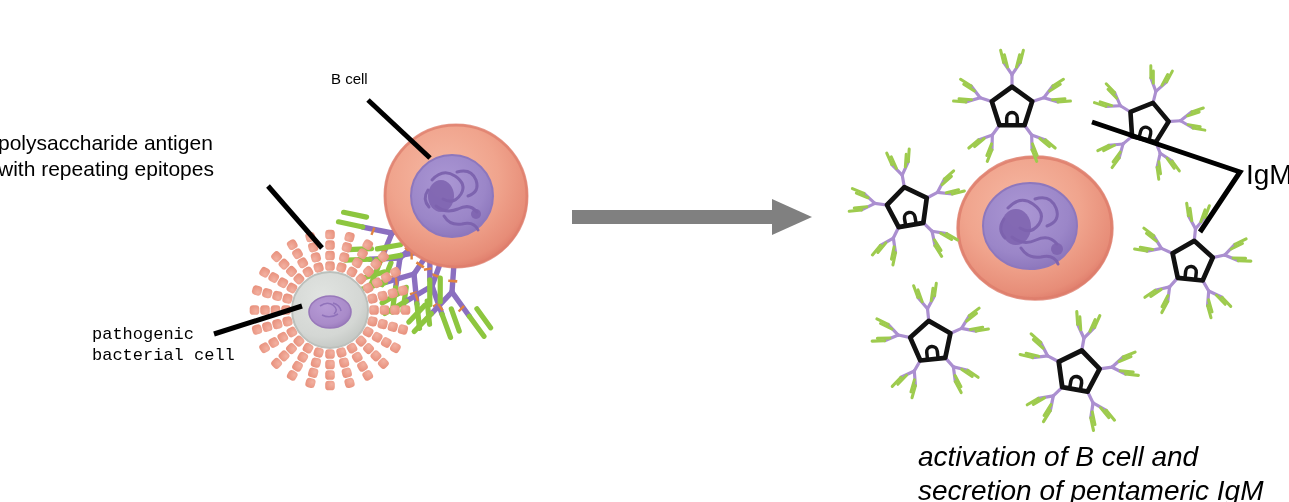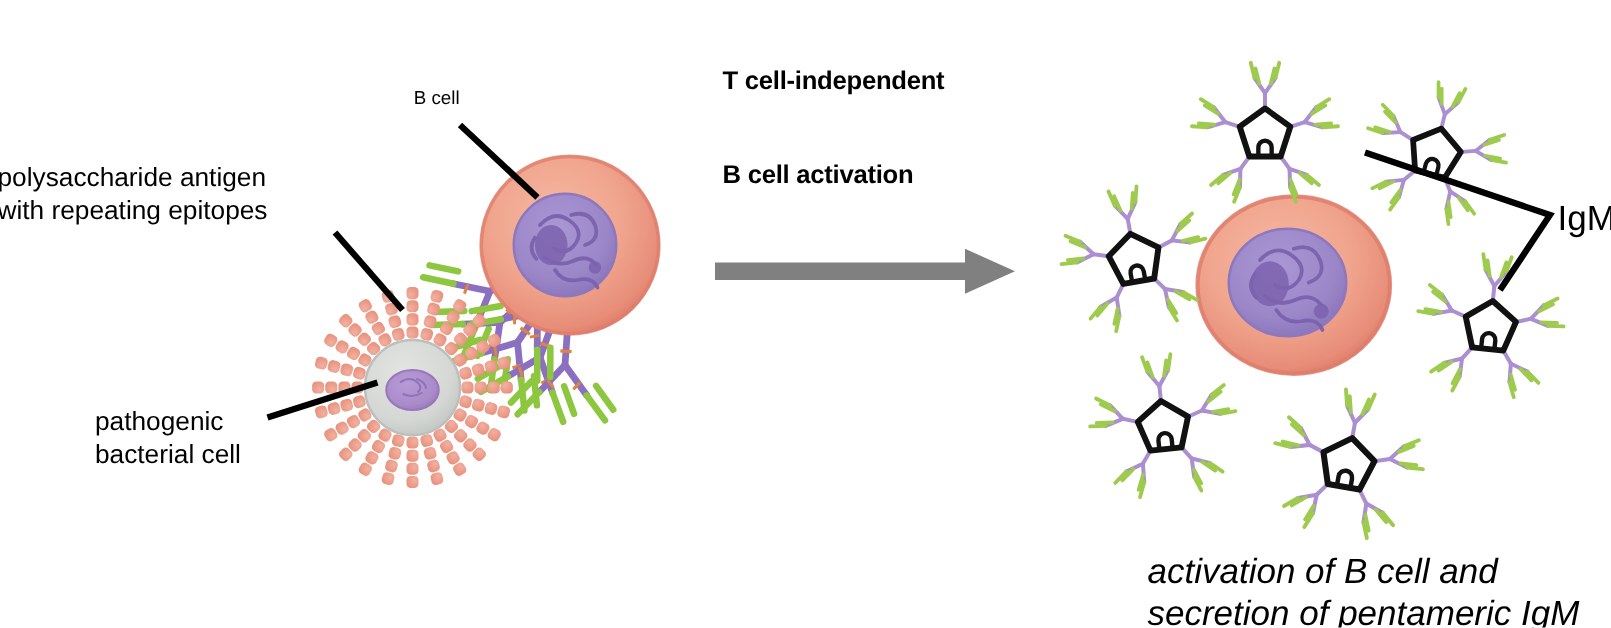--- a/index.html
+++ b/index.html
@@ -3,21 +3,21 @@
 <meta charset="utf-8">
 <style>
   html,body{margin:0;padding:0;background:#ffffff;}
   body{width:1289px;height:502px;position:relative;overflow:hidden;
        font-family:"Liberation Sans","DejaVu Sans",sans-serif;color:#000;}
   #stage{position:absolute;left:0;top:0;width:1289px;height:502px;}
   .lbl{position:absolute;white-space:pre;line-height:1.22;}
   #title{left:578px;top:2px;font-size:20.5px;font-weight:bold;letter-spacing:-0.2px;}
   #lbl-poly{left:-2px;top:130px;font-size:21px;}
   #lbl-bcell{left:331px;top:70px;font-size:15px;}
-  #lbl-path{left:76px;top:325px;font-size:21px;}
+  #lbl-path{left:92px;top:325px;font-size:17px;font-family:Liberation Mono, monospace;}
   #lbl-igm{left:1246px;top:158px;font-size:28px;}
   #lbl-out{left:918px;top:440px;font-size:28px;font-style:italic;}
   svg{position:absolute;left:0;top:0;}
 </style>
 </head>
 <body>
 
 <div id="stage">
 
   <svg width="1289" height="502" viewBox="0 0 1289 502">
@@ -297,24 +297,20 @@
       <polyline points="1092,122 1240,172 1200,232" fill="none" stroke="#000" stroke-width="5" stroke-linejoin="miter" stroke-linecap="butt"></polyline>
     </g>
 
     <g stroke="#000" stroke-width="5" stroke-linecap="butt">
       <line x1="368" y1="100" x2="430" y2="158"></line>
       <line x1="268" y1="186" x2="322" y2="248"></line>
       <line x1="214" y1="334" x2="302" y2="306"></line>
     </g>
   </svg>
 
-  <div class="lbl" id="title">
-    <div>T cell-independent</div>
-    <div>B cell activation</div>
-  </div>
 
   <div class="lbl" id="lbl-bcell">B cell</div>
 
   <div class="lbl" id="lbl-poly">polysaccharide antigen
 with repeating epitopes</div>
 
   <div class="lbl" id="lbl-path">pathogenic
 bacterial cell</div>
 
   <div class="lbl" id="lbl-igm">IgM</div>

